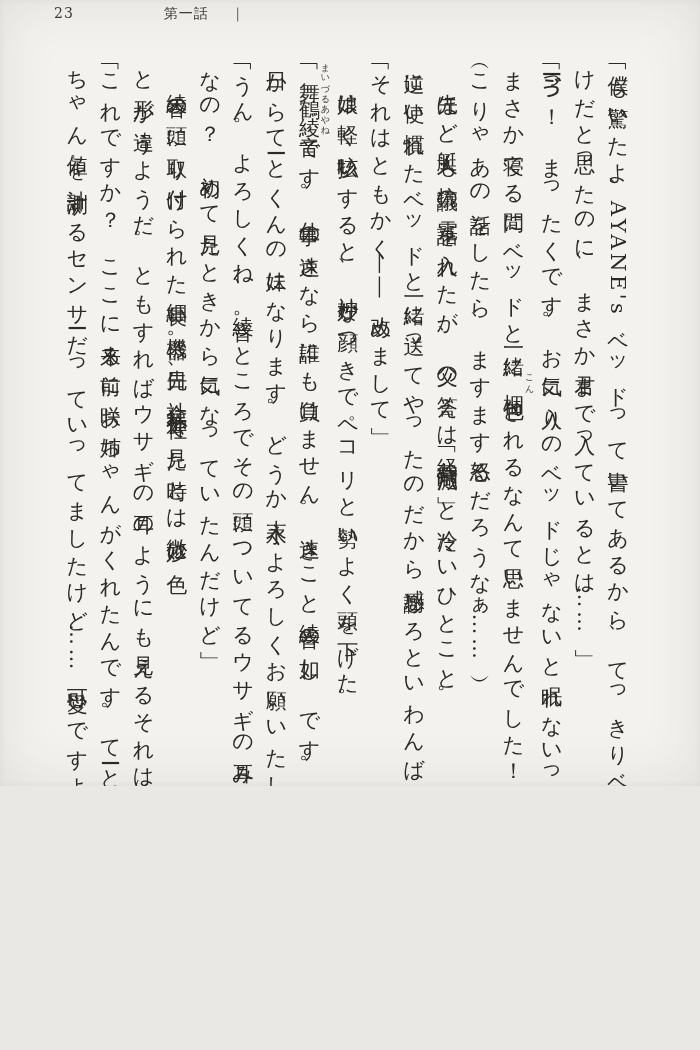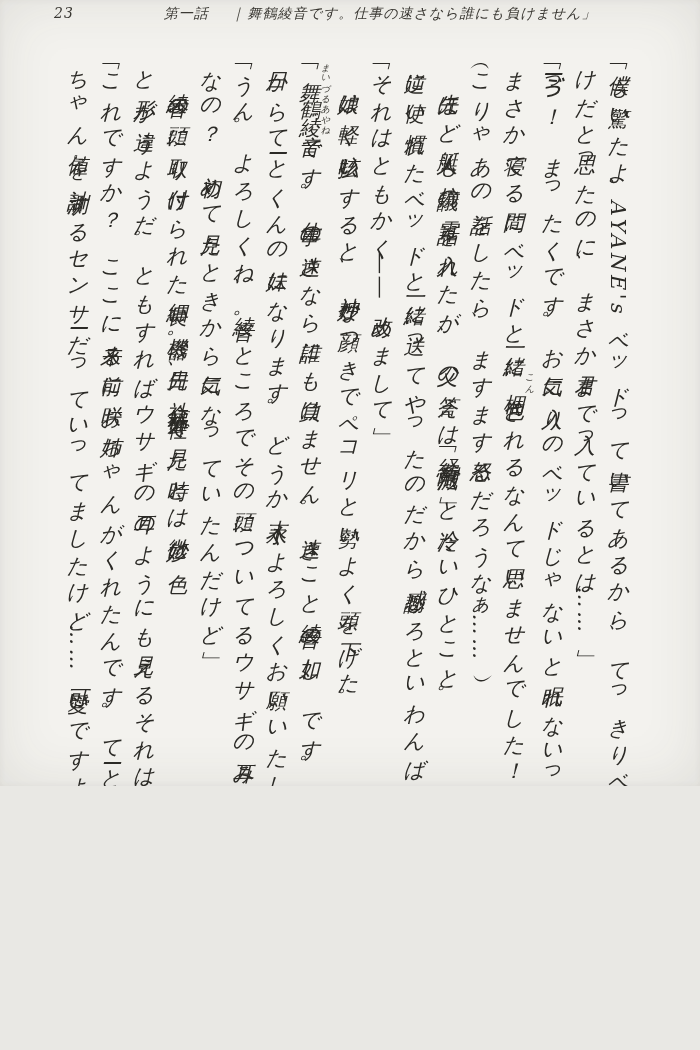--- a/index.html
+++ b/index.html
@@ -8,21 +8,20 @@
     background: #e9e8e4;
   }
   .page {
     position: relative;
     width: 700px;
     height: 786px;
     margin: 0 auto;
     background: #f3f2ee;
     overflow: hidden;
     box-shadow: inset 0 0 55px rgba(60,55,45,0.10), inset 0 0 6px rgba(60,55,45,0.06);
-    font-style: italic;
   }
   
   .running-head {
     position: absolute;
     top: 5px;
     left: 54px;
     right: 40px;
     display: flex;
     align-items: baseline;
     font-size: 14px;
@@ -62,21 +61,20 @@
 </style>
 </head>
 <body>
 
 <div class="page" style="background: rgb(243, 242, 238);">
 
   <div class="running-head" style="color: rgb(58, 56, 51);">
     <span class="pagenum">23</span>
     <span class="chapter">第一話</span>
     <span class="divider">｜</span>
-    <span class="chapter-title">舞鶴綾音です。仕事の速さなら誰にも負けません」</span>
   </div>
 
   <div class="vtext" style="color: rgb(43, 42, 38);">
       <p class="line">「僕も驚いたよ、AYANE'sベッドって書いてあるから、てっきりベッドが届いただ</p>
       <p class="line">けだと思ったのに、まさか君まで入っているとは……」</p>
       <p class="line">「ゔーっ！　まったくです。お気に入りのベッドじゃないと眠れないっていったら、</p>
       <p class="line">まさか寝てる間にベッドと一緒に<ruby>梱<rt>こん</rt></ruby>包されるなんて思いませんでした！」</p>
       <p class="line">（こりゃあの話をしたら、ますます怒るだろうなぁ……）</p>
       <p class="line indent">先ほど艇人も抗議の電話を入れたが、父の答えは「経費削減だ」と冷たいひとこと。</p>
       <p class="line">逆に使い慣れたベッドと一緒に送ってやったのだから感謝しろといわんばかりだ。</p>

